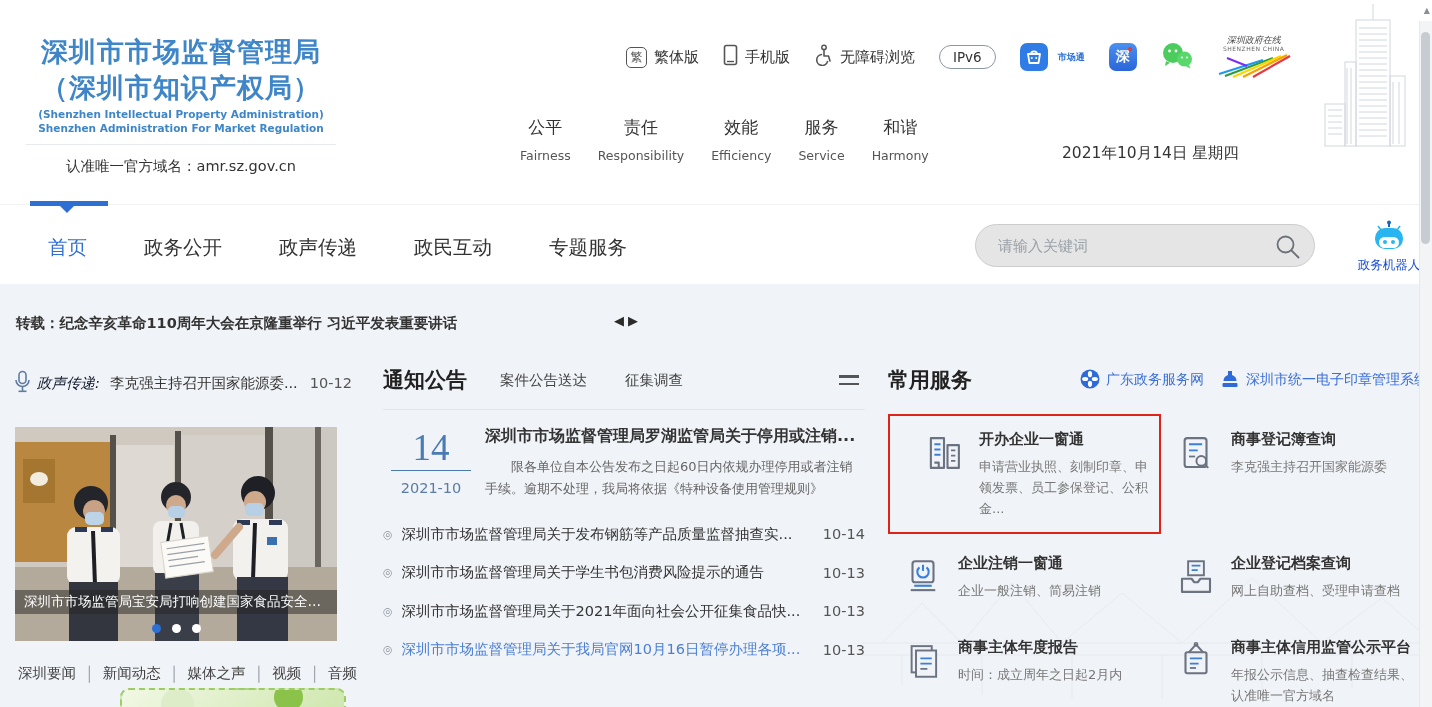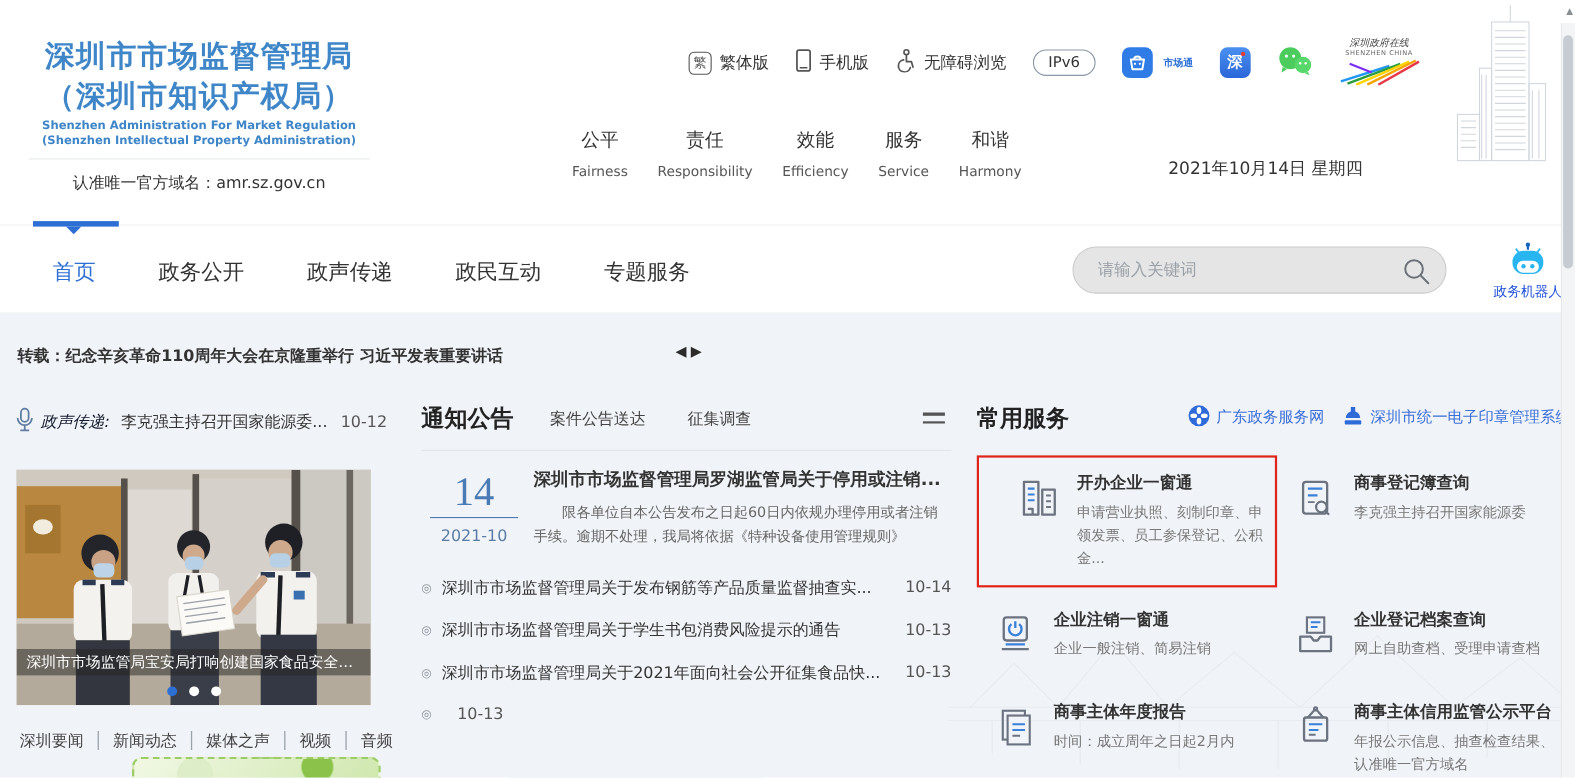--- a/index.html
+++ b/index.html
@@ -128,22 +128,22 @@
 </style>
 </head>
 <body>
 
 <div class="page">
 
   <header class="site-header">
     <div class="logo-block">
       <div class="logo-cn">深圳市市场监督管理局</div>
       <div class="logo-cn">（深圳市知识产权局）</div>
+      <div class="logo-en">(Shenzhen Intellectual Property Administration)</div>
       <div class="logo-en">Shenzhen Administration For Market Regulation</div>
-      <div class="logo-en">(Shenzhen Intellectual Property Administration)</div>
       <div class="domain-note">认准唯一官方域名：amr.sz.gov.cn</div>
     </div>
 
     <div class="utility-row">
       <span class="util-item">
         <span class="trad-badge">繁</span>
         <span>繁体版</span>
       </span>
       <span class="util-item">
         <span>
@@ -418,20 +418,21 @@
           <span class="news-title">深圳市市场监督管理局关于学生书包消费风险提示的通告</span>
           <span class="news-date">10-13</span>
         </div>
         <div class="news-row">
           <span class="news-bullet">◎</span>
           <span class="news-title">深圳市市场监督管理局关于2021年面向社会公开征集食品快...</span>
           <span class="news-date">10-13</span>
         </div>
         <div class="news-row">
           <span class="news-bullet">◎</span>
+          <span class="news-title link-blue">深圳市市场监督管理局关于我局官网10月16日暂停办理各项...</span>
           <span class="news-date">10-13</span>
         </div>
       </div>
     </div>
 
     <div class="right-col">
       <div class="svc-header">
         <span class="svc-title">常用服务</span>
         <div class="svc-links">
           <span class="svc-link">

